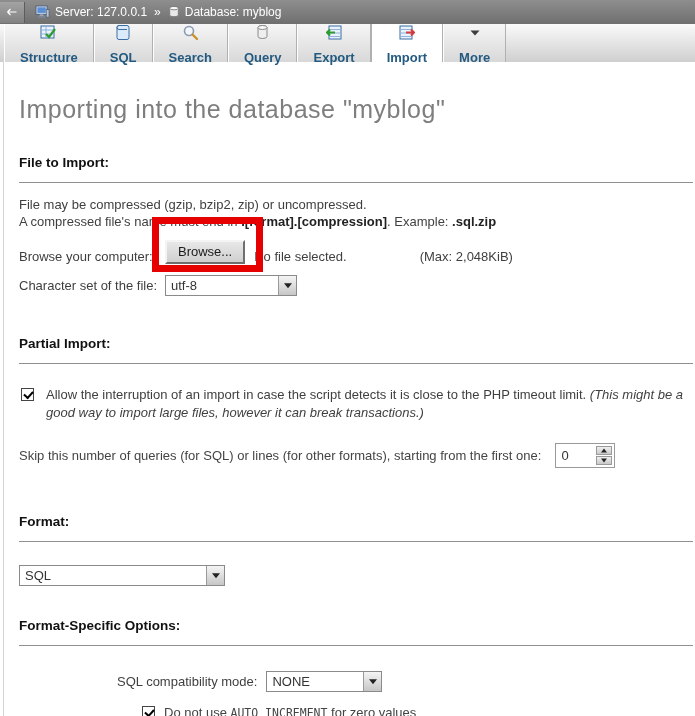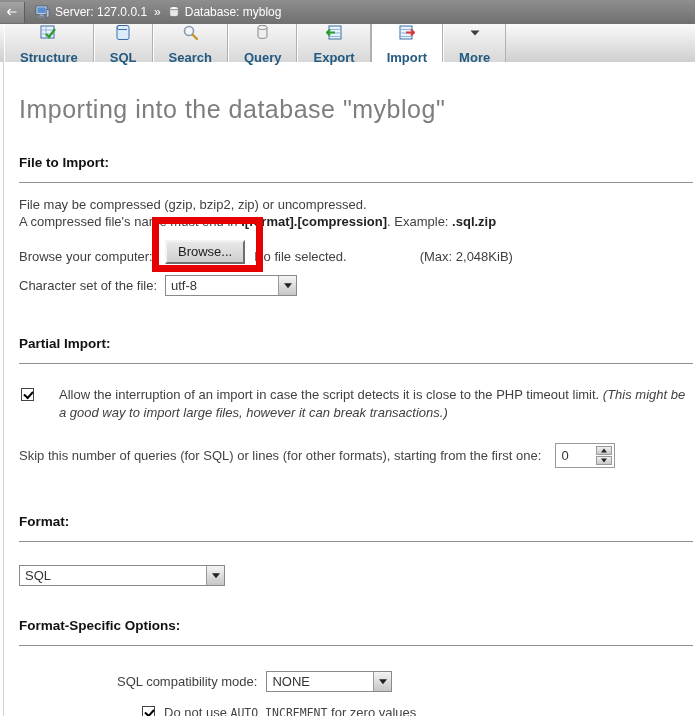--- a/index.html
+++ b/index.html
@@ -86,34 +86,34 @@
     background: linear-gradient(#f5f5f5, #c6c6c6);
     border-left: 1px solid #9a9a9a; position: relative; cursor: pointer;
   }
   .sel .sel-arrow::after {
     content: ""; position: absolute; left: 50%; top: 50%;
     transform: translate(-50%, -30%);
     border: 4px solid transparent; border-top: 5px solid #222;
   }
   .sel-charset { width: 132px; }
   .sel-format  { width: 206px; }
-  .sel-compat  { width: 126px; }
+  .sel-compat  { width: 116px; }
 
   
   .cb {
     width: 13px; height: 13px; flex: none; background: #fff;
     border: 1px solid #444; position: relative; cursor: pointer; display: inline-block;
   }
   .cb.checked::after {
     content: ""; position: absolute; left: 2px; top: 2px;
     width: 7px; height: 4px;
     border-left: 2px solid #000; border-bottom: 2px solid #000;
     transform: rotate(-48deg);
   }
-  .cb-row { display: flex; margin-top: 22px; line-height: 18px; gap: 13px; }
+  .cb-row { display: flex; margin-top: 22px; line-height: 18px; }
   .cb-row .cb { margin: 2px 12px 0 2px; }
   .cb-text { max-width: 648px; color: #3f3f3f; }
   .cb-text .it { font-style: italic; }
 
   .skip-row { margin-top: 21px; display: flex; align-items: center; }
   .spinner {
     margin-left: 14px; display: inline-flex; width: 60px; height: 25px;
     border: 1px solid #9a9a9a; background: #fff; align-items: stretch;
   }
   .spinner input {

